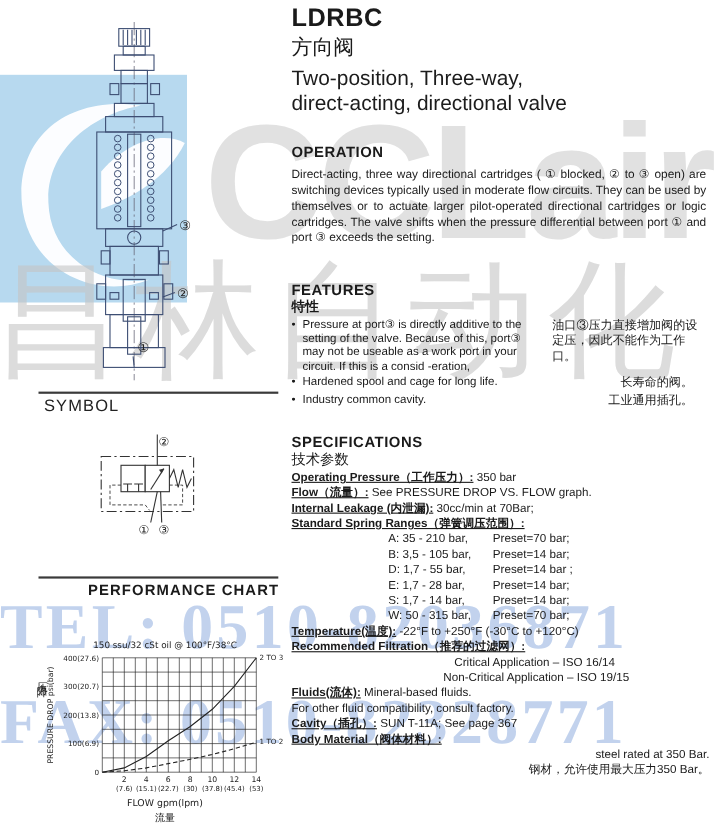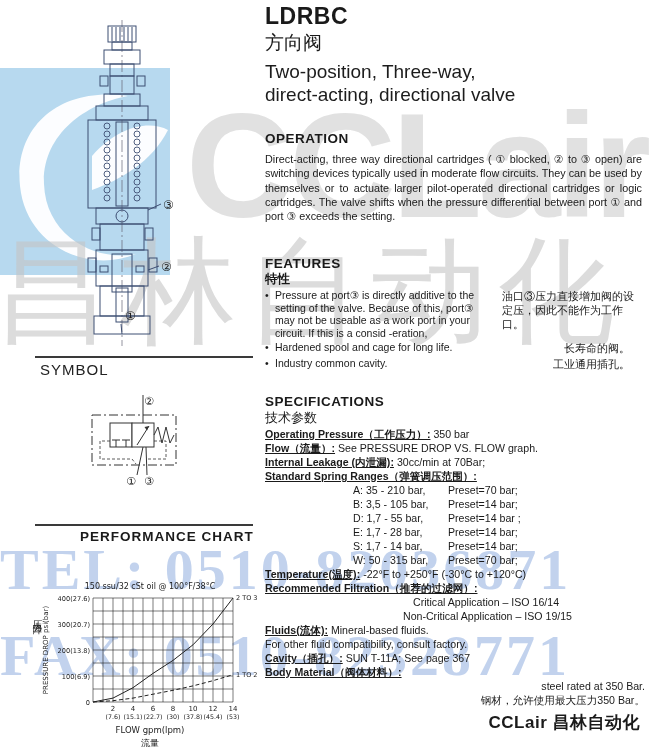--- a/index.html
+++ b/index.html
@@ -267,15 +267,14 @@
         <text x="205" y="131" text-anchor="middle" font-size="7">14</text>
         <text x="205" y="139" text-anchor="middle" font-size="6.3">(53)</text>
         <polyline points="65,122 85,118.1 105,107.7 125,93.4 145,80.4 165,64.8 185,44 205,18" fill="none" stroke="#222" stroke-width="1"></polyline>
         <text x="208" y="20" font-size="6.5">2 TO 3</text>
         <polyline points="65,122 85,120.7 105,118.1 125,114.2 145,110.3 165,105.88 185,100.68 205,94.7" fill="none" stroke="#222" stroke-width="1" stroke-dasharray="4 2.5"></polyline>
         <text x="208" y="96.7" font-size="6.5">1 TO 2</text>
       </svg>
   </div>
   <div class="c ycn">压力降</div>
 
-  <div class="c footer-brand">CCLair 昌林自动化</div>
 
 </div>
 
 </body></html>

